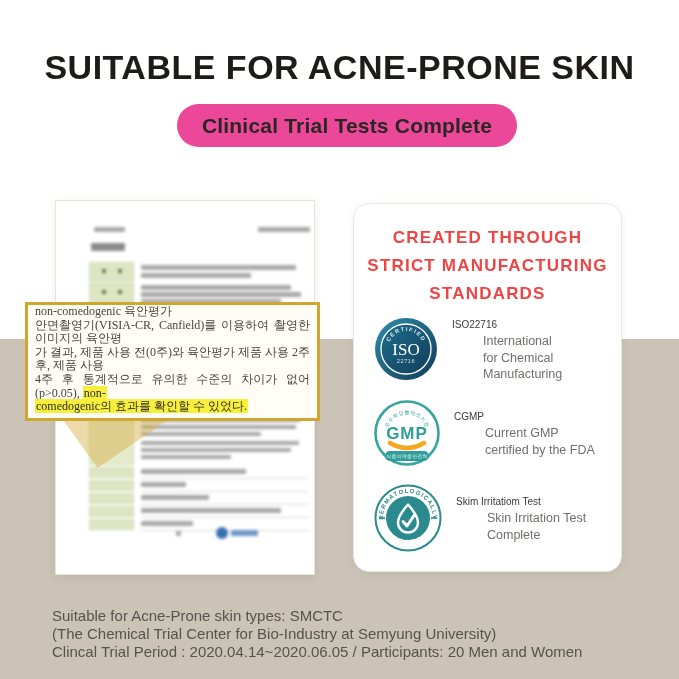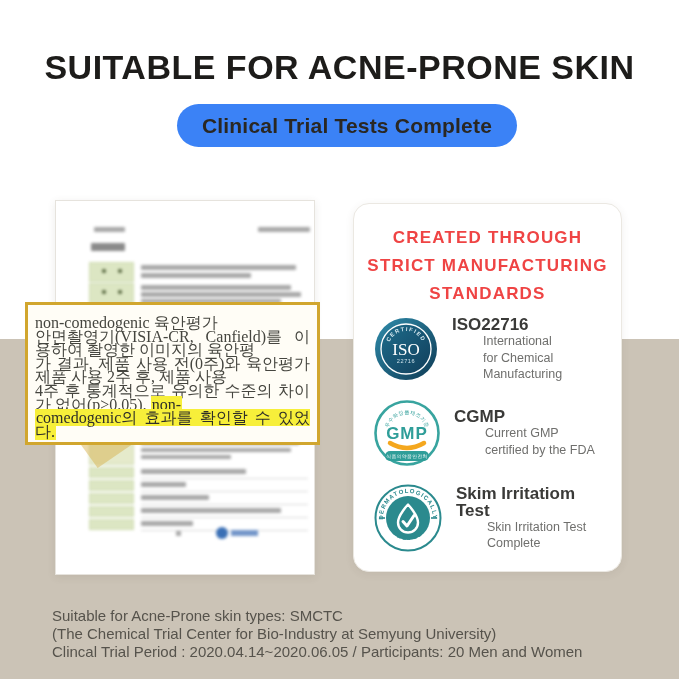--- a/index.html
+++ b/index.html
@@ -4,52 +4,52 @@
 <style>
   * { margin:0; padding:0; box-sizing:border-box; }
   html,body { width:679px; height:679px; }
   body { font-family:"Liberation Sans", sans-serif; background:#ffffff; position:relative; overflow:hidden; }
   .page { position:absolute; inset:0; width:679px; height:679px; background:#ffffff; }
   .bg-band { position:absolute; left:0; top:339px; width:679px; height:340px; background:#cbc3b6; }
 
   .title { position:absolute; left:0; top:48px; width:679px; text-align:center;
            font-size:34px; font-weight:800; letter-spacing:0.5px; color:#1d1c1a; }
   .pill { position:absolute; left:177px; top:104px; width:340px; height:43px; border-radius:22px;
-          background:#3b82f6; display:flex; align-items:center; justify-content:center;
+          background:#ec4899; display:flex; align-items:center; justify-content:center;
           font-size:21px; font-weight:700; color:#2a2722; letter-spacing:0.2px; }
 
   
   .doc { position:absolute; left:55px; top:200px; width:260px; height:375px; background:#ffffff;
          border:1px solid #e6e3dd; box-shadow:0 2px 8px rgba(80,70,50,0.10); }
   .blur { filter:blur(1.6px); }
   .bar { position:absolute; background:#a8a8a8; border-radius:1px; }
   .doc-row { position:absolute; left:33px; width:219px; }
   .cell-green { position:absolute; left:0; top:0; width:45px; height:100%; background:#dce6c3; border:1px solid #cfdbb2; }
   .dot { position:absolute; top:6px; width:4px; height:4px; background:#4b5c33; border-radius:50%; }
   .thinline { position:absolute; left:52px; right:0; height:1px; background:#d9d9d9; }
 
   
   .callout { position:absolute; left:25px; top:302px; width:295px; background:#fffdf6;
-             border:3px solid #d1a62e; padding:11px 7px 4px 7px;
+             border:3px solid #d1a62e; padding:0 7px 4px 7px;
              font-family:"Liberation Serif","DejaVu Serif",serif;
-             font-size:16px; line-height:13.6px; color:#45453f; text-align:justify; z-index:6; }
+             font-size:12px; line-height:13.6px; color:#45453f; text-align:justify; z-index:6; }
   .callout mark { background:#f7ef3a; color:#2e2e28; padding:0 1px; }
   .tail { position:absolute; left:30px; top:374px; width:205px; height:94px;
           background:rgba(213,173,66,0.45);
           clip-path:polygon(0 0, 100% 0, 33% 100%); z-index:5; }
 
   
   .card { position:absolute; left:353px; top:203px; width:269px; height:369px; background:#ffffff;
           border:1px solid #ebe8e2; border-radius:16px; box-shadow:0 2px 8px rgba(80,70,50,0.08); }
   .card-heading { position:absolute; left:0; top:20px; width:100%; text-align:center;
                   font-size:17px; font-weight:800; letter-spacing:1.2px; color:#ef4444; line-height:28px; }
   .cert-row { position:absolute; left:20px; width:235px; display:flex; align-items:center; gap:14px; }
   .cert-row .badge { flex:0 0 auto; }
   .cert-text { font-size:12.5px; color:#6f6f6d; line-height:16.5px;margin-left:31px; }
-  .cert-title { font-size:17px; font-weight:700; color:#3a3a38; line-height:17px; }
+  .cert-title { font-size:10px; font-weight:400; color:#3a3a38; line-height:17px; }
   .cert-1 { top:112px; } .cert-2 { top:196px; } .cert-3 { top:280px; }
 
   
   .caption { position:absolute; left:52px; top:607px; font-size:15px; line-height:17.5px; color:#56534c; }
   .caption div { margin-bottom:0.5px; }
 
   .stamp { position:absolute; left:160px; top:326px; width:42px; height:12px; }
   .stamp .s-circ { position:absolute; left:0; top:0; width:12px; height:12px; border-radius:50%; background:#3a6fb5; }
   .stamp .s-bar  { position:absolute; left:15px; top:3px; width:27px; height:6px; background:#7396c9; }
 </style>

